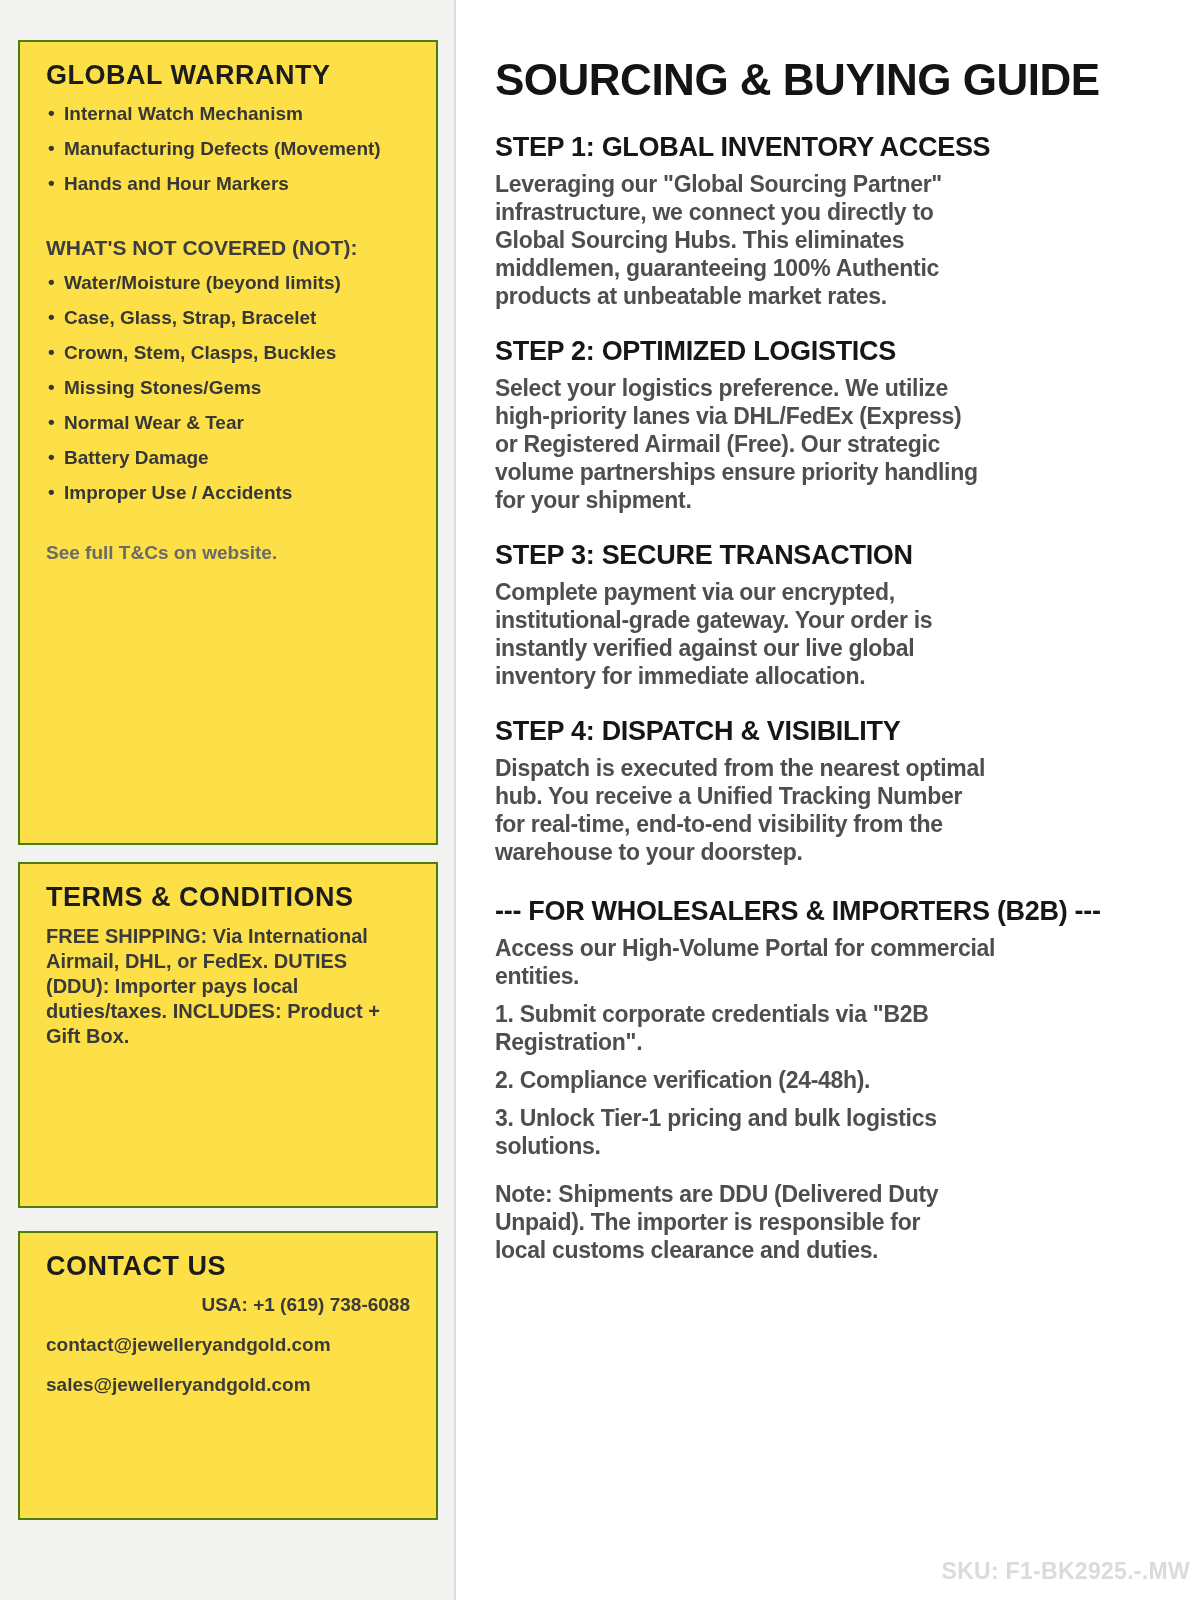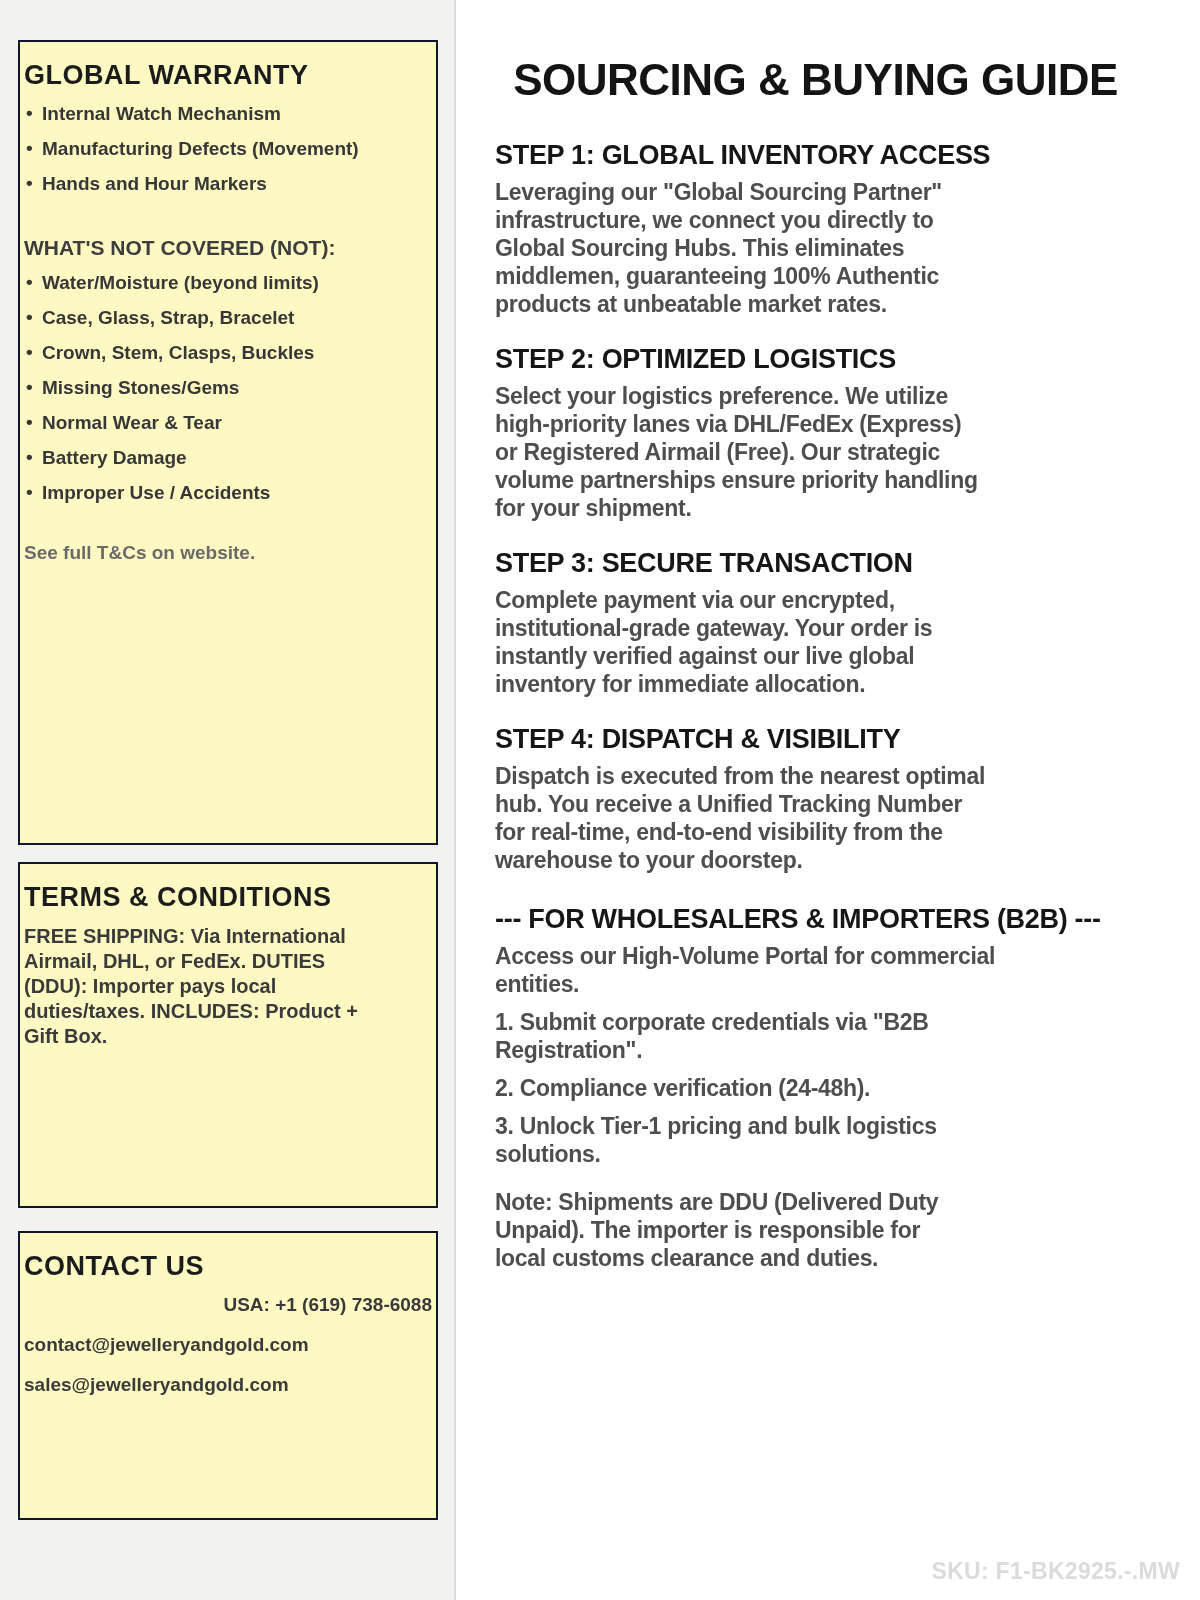--- a/index.html
+++ b/index.html
@@ -13,23 +13,23 @@
 
   
   .sidebar {
     position:absolute; left:0; top:0;
     width:456px; height:1600px;
     background:#f2f2f0;
     border-right:2px solid #dcdcdc;
   }
   .panel {
     position:absolute; left:18px; width:420px;
-    background:#fef9c3;
-    border:2px solid #0f172a;
-    padding:16px 4px;
+    background:#fde047;
+    border:2px solid #4d7c0f;
+    padding:16px 26px;
   }
   .panel-warranty { top:40px;  height:805px; }
   .panel-terms    { top:862px; height:346px; }
   .panel-contact  { top:1231px;height:289px; }
 
   .panel h2 {
     font-size:27px; line-height:34px; font-weight:bold;
     color:#1c1c1c; letter-spacing:0.5px; margin-bottom:10px;
   }
   .sub-heading {
@@ -61,42 +61,42 @@
   }
   .contact-line.first { margin-top:8px;text-align:right; }
 
   
   .main {
     position:absolute; left:456px; top:0;
     width:744px; height:1600px; background:#ffffff;
   }
   .content { padding:56px 64px 0 39px; }
   .guide-title {
-    text-align:center;
+    text-align:left;
     font-size:44px; line-height:48px; font-weight:bold;
     color:#141414; letter-spacing:-0.5px;
   }
   .step-head {
     font-size:27px; line-height:30px; font-weight:bold;
     color:#161616; letter-spacing:-0.3px;
     margin:26px 0 8px 0;
   }
-  .step-head.first { margin-top:36px; }
+  .step-head.first { margin-top:28px; }
   .step-head.b2b { margin-top:30px; }
   .body-text {
     font-size:23px; line-height:28px; font-weight:bold;
     color:#4e4e4e; letter-spacing:-0.3px;
     white-space:pre-line;
   }
   .b2b-item { margin-top:10px; }
   .b2b-intro { margin-top:2px; }
   .note-text { margin-top:20px; }
 
   .sku {
-    position:absolute; right:20px; top:1558px;
+    position:absolute; right:10px; top:1558px;
     font-size:23px; font-weight:bold; letter-spacing:0.3px;
     color:#dbdbdb;
   }
 </style>
 </head>
 <body>
 
 <div class="sidebar">
 
   <section class="panel panel-warranty">

